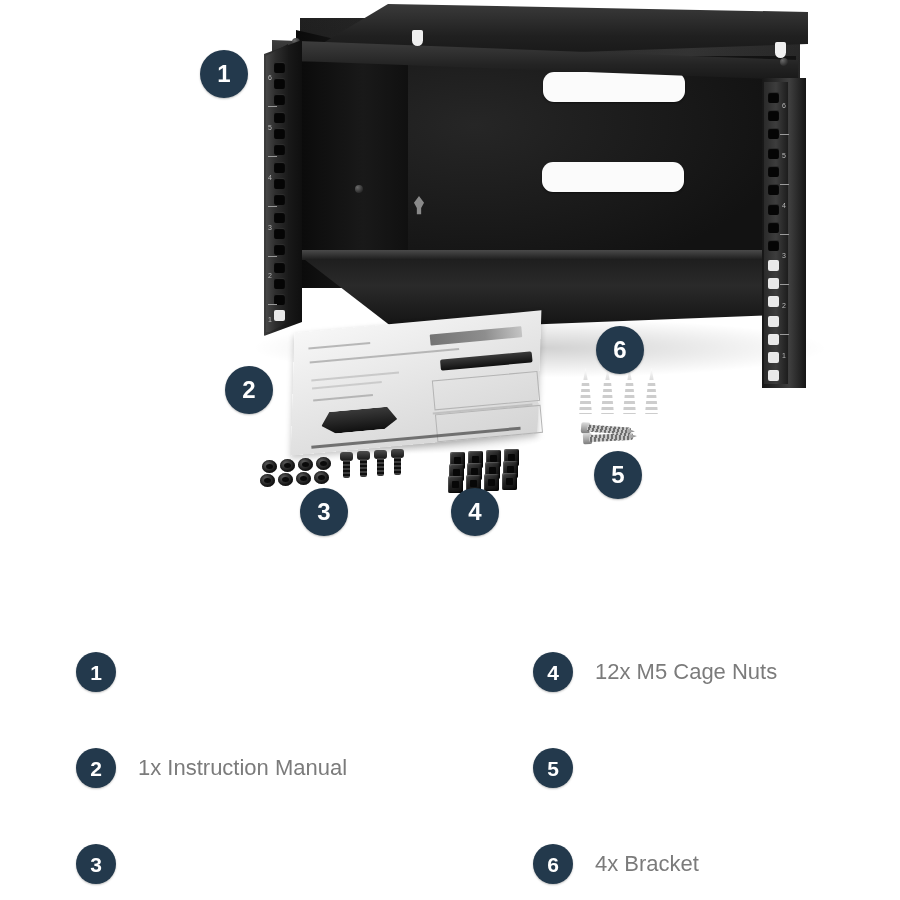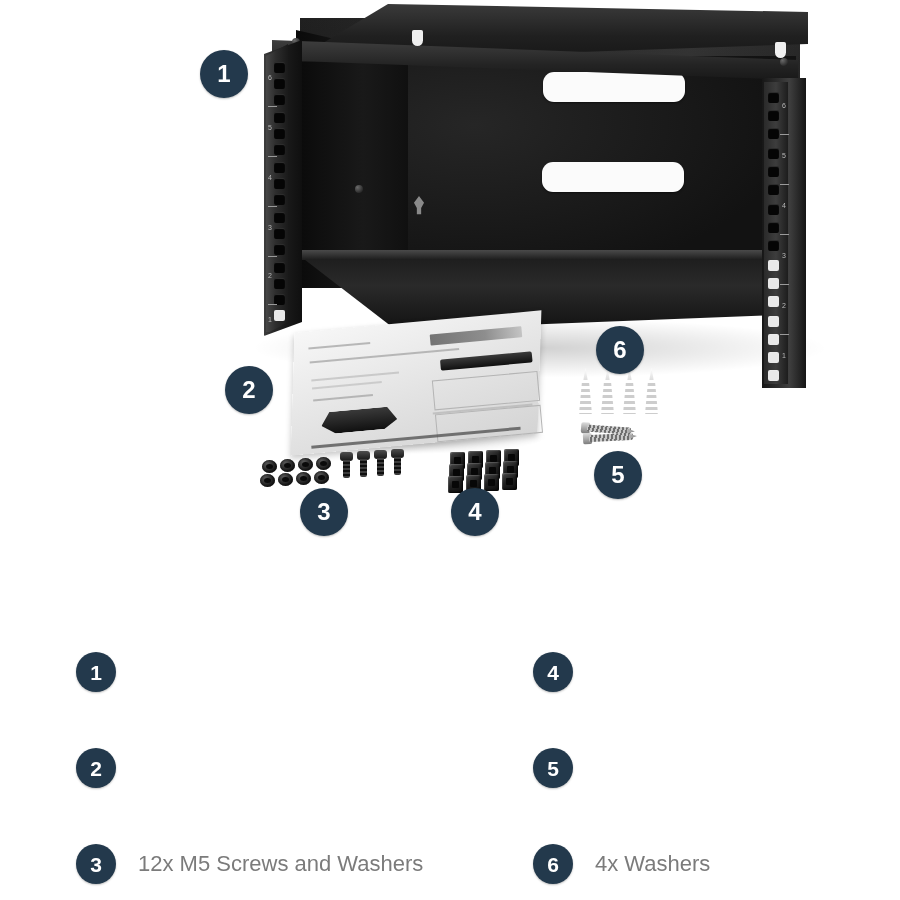--- a/index.html
+++ b/index.html
@@ -371,31 +371,32 @@
     <div class="badge pic" style="left:596px;top:326px;">6</div>
   </div>
 
   <div id="legend">
 
     <div class="lrow" style="left:76px;top:16px;">
       <div class="badge legend">1</div>
     </div>
     <div class="lrow" style="left:76px;top:112px;">
       <div class="badge legend">2</div>
+      <div class="ltext">1x Instruction Manual</div>
     </div>
     <div class="lrow" style="left:76px;top:208px;">
       <div class="badge legend">3</div>
-      <div class="ltext">12x M5 Screws and Washers</div>
     </div>
 
     <div class="lrow" style="left:533px;top:16px;">
       <div class="badge legend">4</div>
+      <div class="ltext">12x M5 Cage Nuts</div>
     </div>
     <div class="lrow" style="left:533px;top:112px;">
       <div class="badge legend">5</div>
     </div>
     <div class="lrow" style="left:533px;top:208px;">
       <div class="badge legend">6</div>
-      <div class="ltext">4x Washers</div>
+      <div class="ltext">4x Bracket</div>
     </div>
   </div>
 
 </div>
 
 </body></html>

